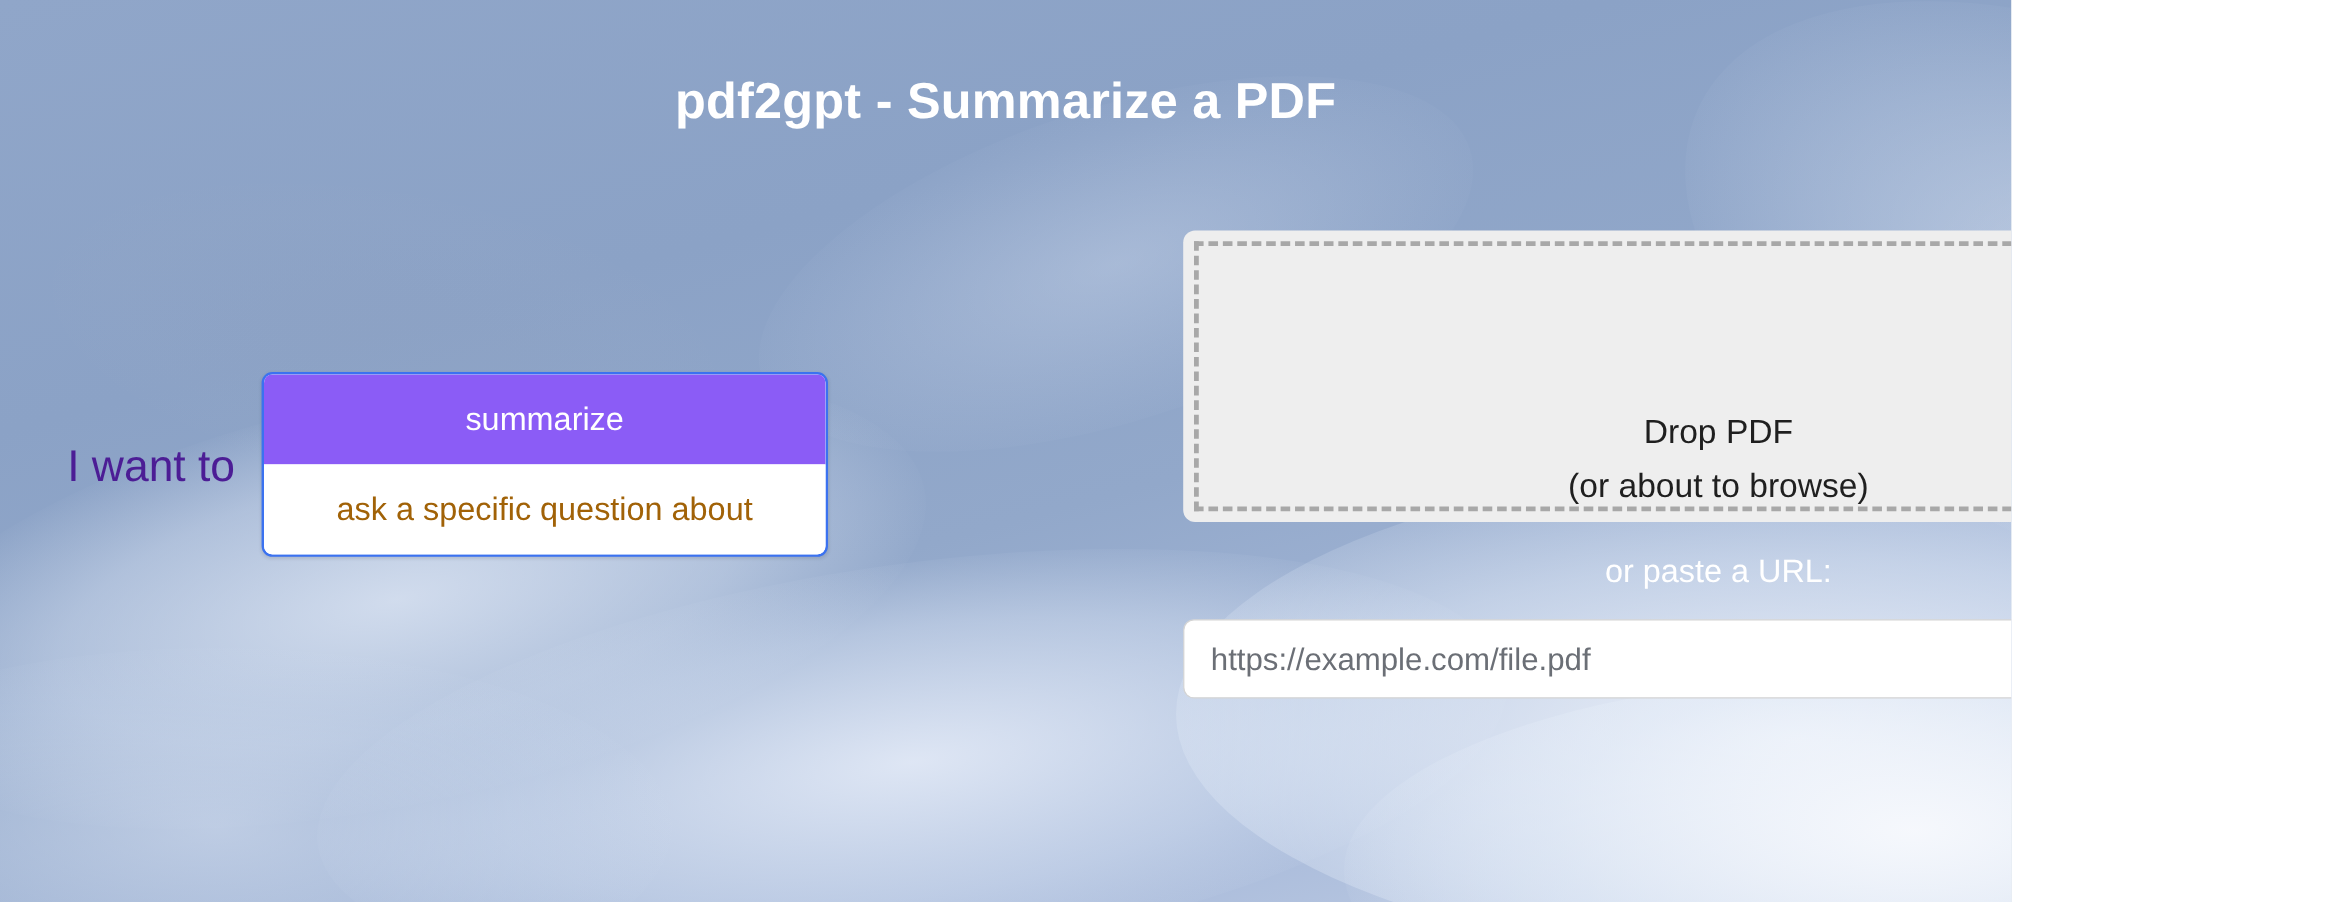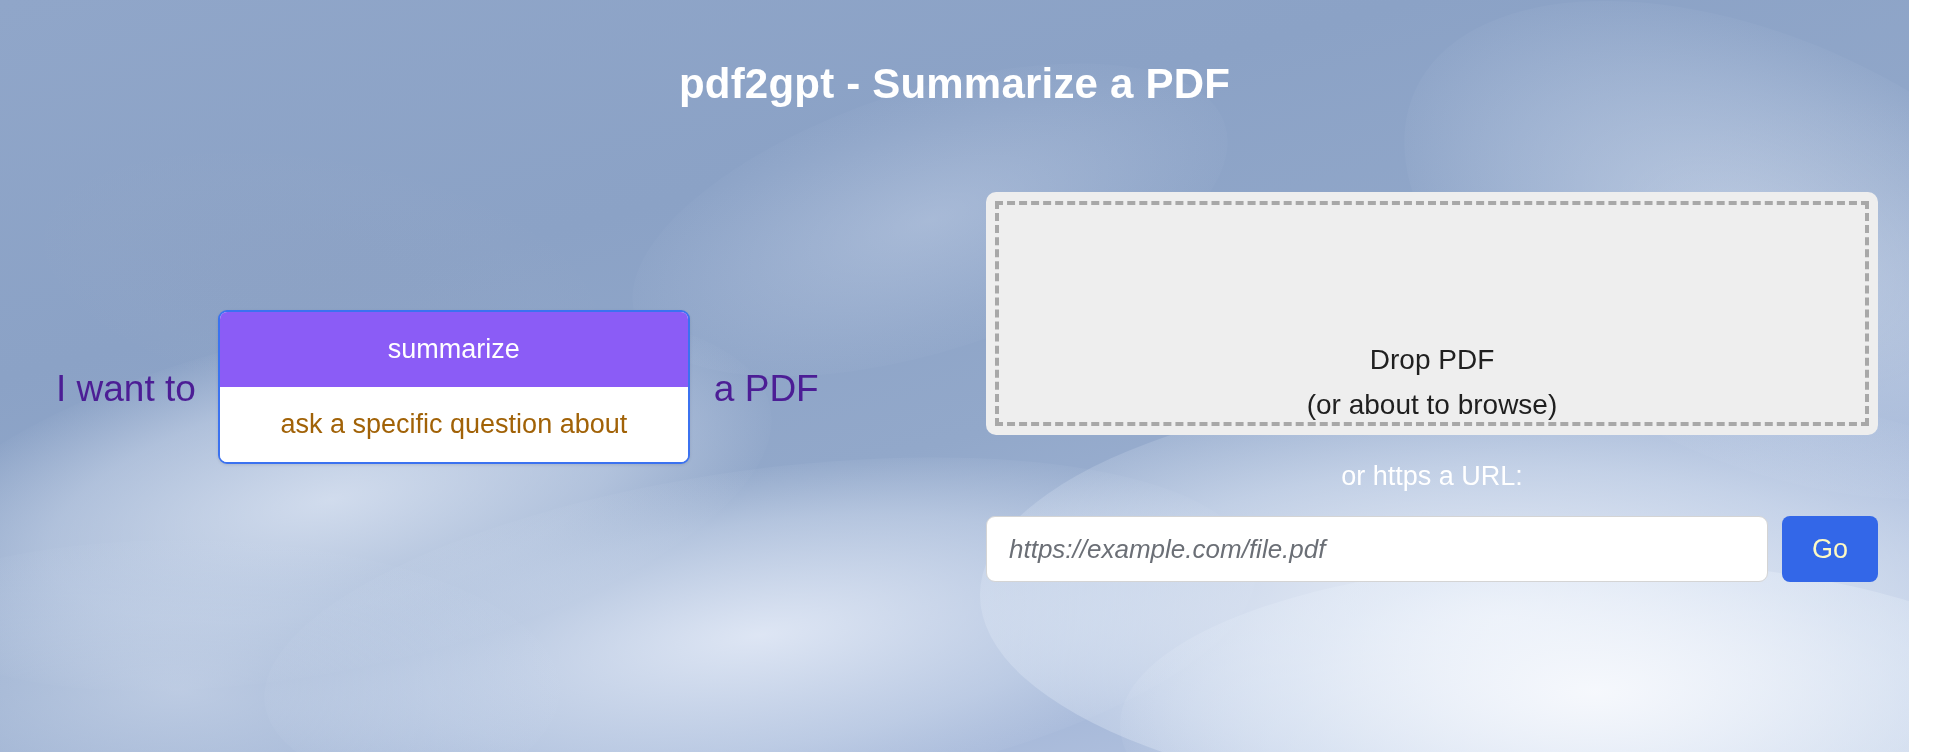--- a/index.html
+++ b/index.html
@@ -9,21 +9,21 @@
     padding: 0;
     width: 1954px;
     height: 752px;
     overflow: hidden;
     font-family: "Liberation Sans", sans-serif;
   }
 
   
   #app {
     position: relative;
-    width: 1909px;
+    width: 1676px;
     height: 752px;
     background-color: #8ea5c9;
     overflow: hidden;
   }
   .sky-base {
     position: absolute;
     inset: 0;
     background:
       linear-gradient(165deg, #90a6c9 0%, #8ba2c6 30%, #92a8ca 55%, #a8bada 80%, #c3d0e6 100%);
   }
@@ -170,21 +170,20 @@
     flex: 1 1 auto;
     height: 66px;
     border: 1px solid #d4d4d4;
     border-radius: 9px;
     background: #ffffff;
     padding: 0 22px;
     font-size: 26px;
     color: #1f1f1f;
     font-family: "Liberation Sans", sans-serif;
     outline: none;
-    font-style: italic;
   }
   .url-input::placeholder { color: #6b6f76; }
   .go-button {
     width: 96px;
     height: 66px;
     border: none;
     border-radius: 8px;
     background: #3367e8;
     color: #fef9c3;
     font-size: 27px;
@@ -212,33 +211,32 @@
   <h1 class="page-title">pdf2gpt - Summarize a PDF</h1>
 
   <div class="sentence">
     <span class="sentence-text pre">I want to</span>
 
     <div class="select-open">
       <div class="select-option selected">summarize</div>
       <div class="select-option plain">ask a specific question about</div>
     </div>
 
-    <span class="sentence-text post">a PDF</span>
   </div>
 
   <div class="right-col">
 
     <div class="dropzone">
       <div class="dropzone-inner">
         <div class="dropzone-line">Drop PDF</div>
         <div class="dropzone-line">(or about to browse)</div>
       </div>
     </div>
 
-    <div class="url-label">or https a URL:</div>
+    <div class="url-label">or paste a URL:</div>
 
     <div class="url-row">
       <input class="url-input" type="text" placeholder="https://example.com/file.pdf" style="">
       <button class="go-button">Go</button>
     </div>
 
   </div>
 </div>
 
 </body></html>

